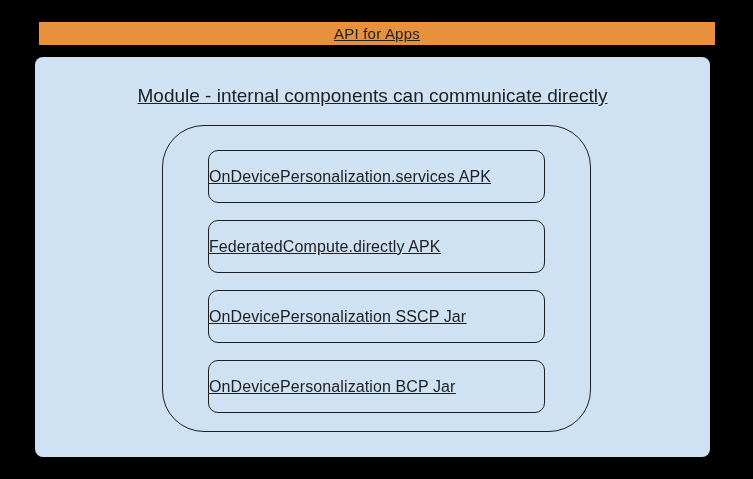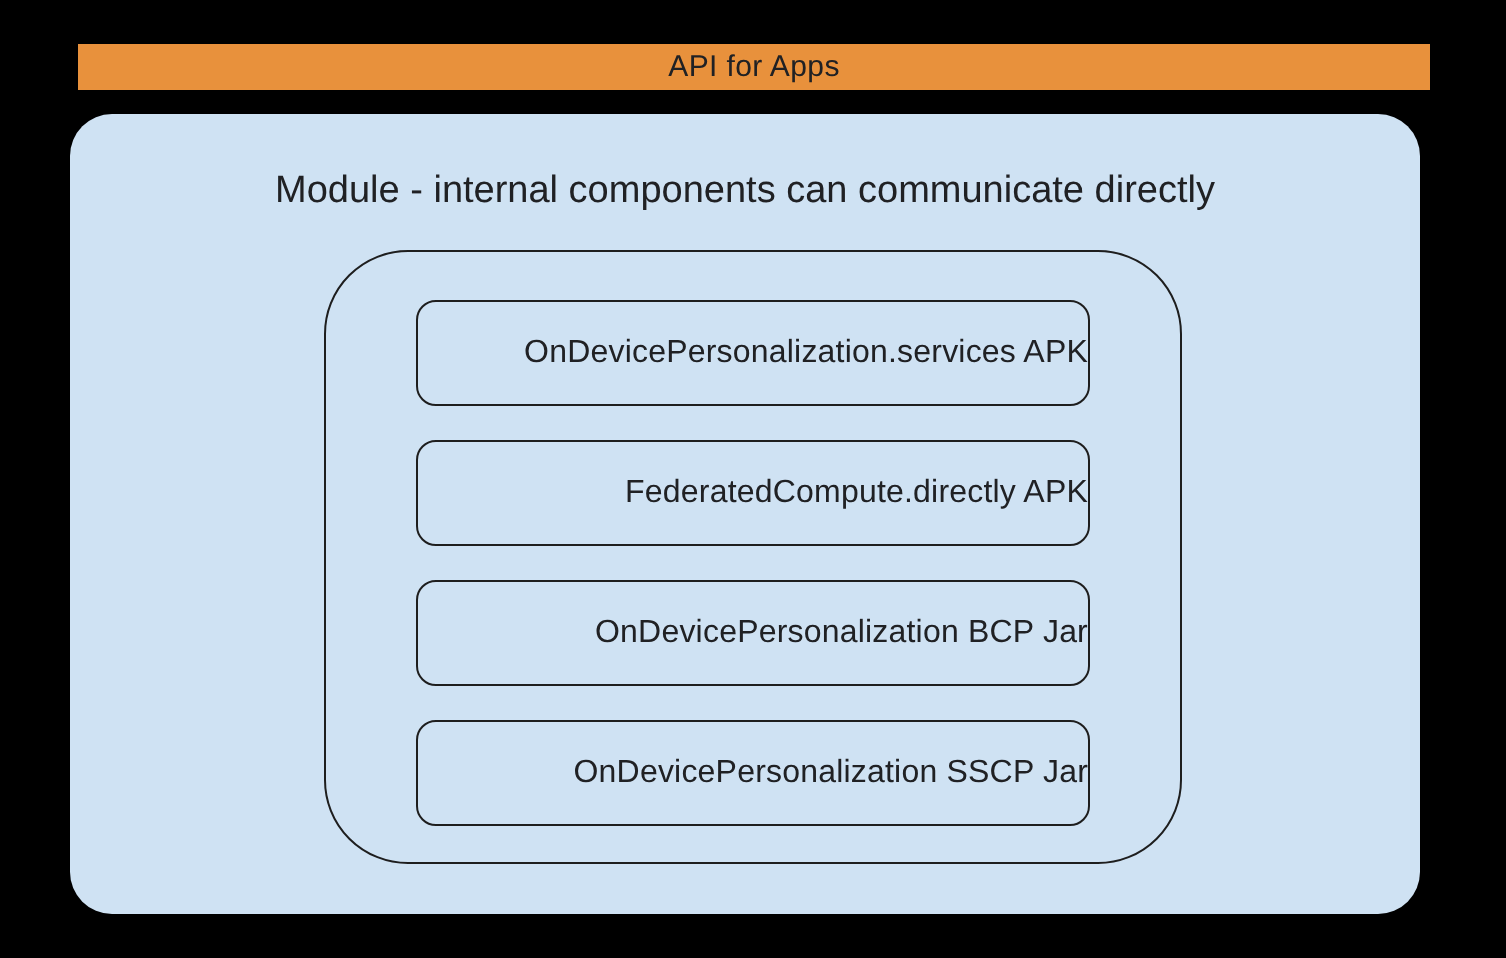--- a/index.html
+++ b/index.html
@@ -2,21 +2,21 @@
 <html style="--background: #000000; --banner-fill: #E8913C; --module-fill: #CFE2F3; --outline: #1E1E1E; --text: #202124;"><head>
 <meta charset="utf-8">
 <style>
   :root{
     --background:#000000;
     --banner-fill:#E8913C;
     --module-fill:#CFE2F3;
     --outline:#1E1E1E;
     --text:#202124;
   }
-  *{margin:0;padding:0;box-sizing:border-box;}
+  *{margin:0;padding:0;box-sizing:border-box;text-decoration:underline;}
   html,body{background:var(--background);}
   body{
     width:753px;height:479px;
     font-family:"Liberation Sans","DejaVu Sans",sans-serif;
     color:var(--text);
     overflow:hidden;
   }
   .stage{
     position:relative;
     width:753px;height:479px;
@@ -33,21 +33,21 @@
     font-size:15px;
     line-height:1;
     color:var(--text);
     letter-spacing:0.2px;
   }
   .module{
     position:absolute;
     left:35px;top:57px;
     width:675px;height:400px;
     background:var(--module-fill);
-    border-radius:21px;
+    border-radius:8px;
   }
   .module-title{
     position:absolute;
     left:0;right:0;top:28px;
     text-align:center;
     font-size:19px;
     color:var(--text);
   }
   .inner-group{
     position:absolute;
@@ -58,21 +58,21 @@
     display:flex;
     flex-direction:column;
     align-items:center;
     padding-top:24px;
     row-gap:17px;
   }
   .component-box{
     width:337px;height:53px;
     border:1.5px solid var(--outline);
     border-radius:10px;
-    display:flex;align-items:center;justify-content:flex-end;
+    display:flex;align-items:center;justify-content:flex-start;
     flex:0 0 auto;
   }
   .component-label{
     font-size:16px;
     color:var(--text);
     letter-spacing:0.1px;
   }
 </style>
 </head>
 <body>
@@ -90,23 +90,23 @@
 
       <div class="component-box">
         <span class="component-label">OnDevicePersonalization.services APK</span>
       </div>
 
       <div class="component-box">
         <span class="component-label">FederatedCompute.directly APK</span>
       </div>
 
       <div class="component-box">
-        <span class="component-label">OnDevicePersonalization BCP Jar</span>
+        <span class="component-label">OnDevicePersonalization SSCP Jar</span>
       </div>
 
       <div class="component-box">
-        <span class="component-label">OnDevicePersonalization SSCP Jar</span>
+        <span class="component-label">OnDevicePersonalization BCP Jar</span>
       </div>
 
     </div>
   </div>
 
 </div>
 
 </body></html>

